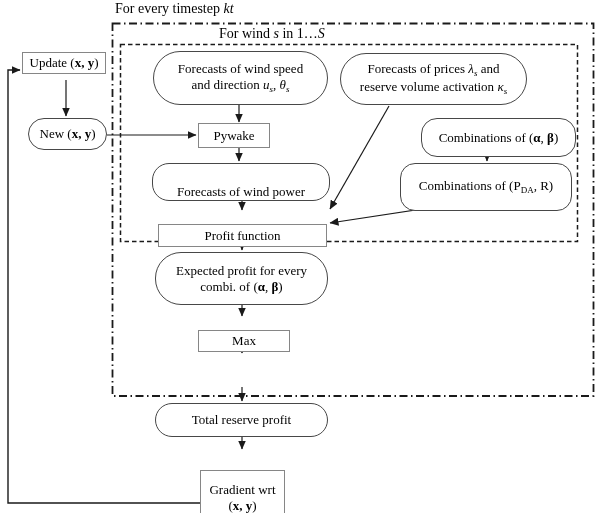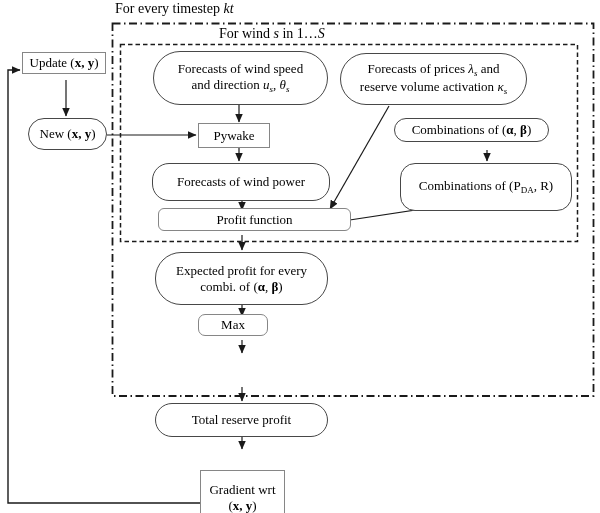--- a/index.html
+++ b/index.html
@@ -78,44 +78,44 @@
     <span>
       <span>Forecasts of prices </span><span class="it">λ</span><span class="sub it">s</span><span> and</span><br>
       <span>reserve volume activation </span><span class="it">κ</span><span class="sub it">s</span>
     </span>
   </div>
 
   <div class="node rectn" style="left:198px; top:123px; width:72px; height:25px;">
     <span>Pywake</span>
   </div>
 
-  <div class="node stadium" style="left:394px; top:118px; width:155px; height:24px; border-radius:16px;align-items:center;">
+  <div class="node stadium" style="left:421px; top:118px; width:155px; height:39px; border-radius:16px;align-items:center;">
     <span><span>Combinations of (</span><span class="b">α</span><span>, </span><span class="b">β</span><span>)</span></span>
   </div>
 
   <div class="node stadium" style="left:400px; top:163px; width:172px; height:48px; border-radius:15px;">
     <span><span>Combinations of (P</span><span class="sub">DA</span><span>, R)</span></span>
   </div>
 
-  <div class="node stadium" style="left:152px; top:163px; width:178px; height:38px; border-radius:17px;">
+  <div class="node stadium" style="left:152px; top:163px; width:178px; height:38px; border-radius:17px;align-items:flex-end;">
     <span>Forecasts of wind power</span>
   </div>
 
-  <div class="node rectn" style="left:158px; top:208px; width:193px; height:23px;border-radius:6px;">
+  <div class="node rectn" style="left:158px; top:224px; width:169px; height:23px;">
     <span>Profit function</span>
   </div>
 
   <div class="node stadium" style="left:155px; top:252px; width:173px; height:53px; border-radius:26px;">
     <span>
       <span>Expected profit for every</span><br>
       <span>combi. of (</span><span class="b">α</span><span>, </span><span class="b">β</span><span>)</span>
     </span>
   </div>
 
-  <div class="node rectn" style="left:198px; top:314px; width:70px; height:22px;border-radius:7px;">
+  <div class="node rectn" style="left:198px; top:330px; width:92px; height:22px;">
     <span>Max</span>
   </div>
 
 
   <div class="node stadium" style="left:155px; top:403px; width:173px; height:34px; border-radius:17px;">
     <span>Total reserve profit</span>
   </div>
 
   <div class="node rectn" style="left:200px; top:470px; width:85px; height:56px;">
     <span>

